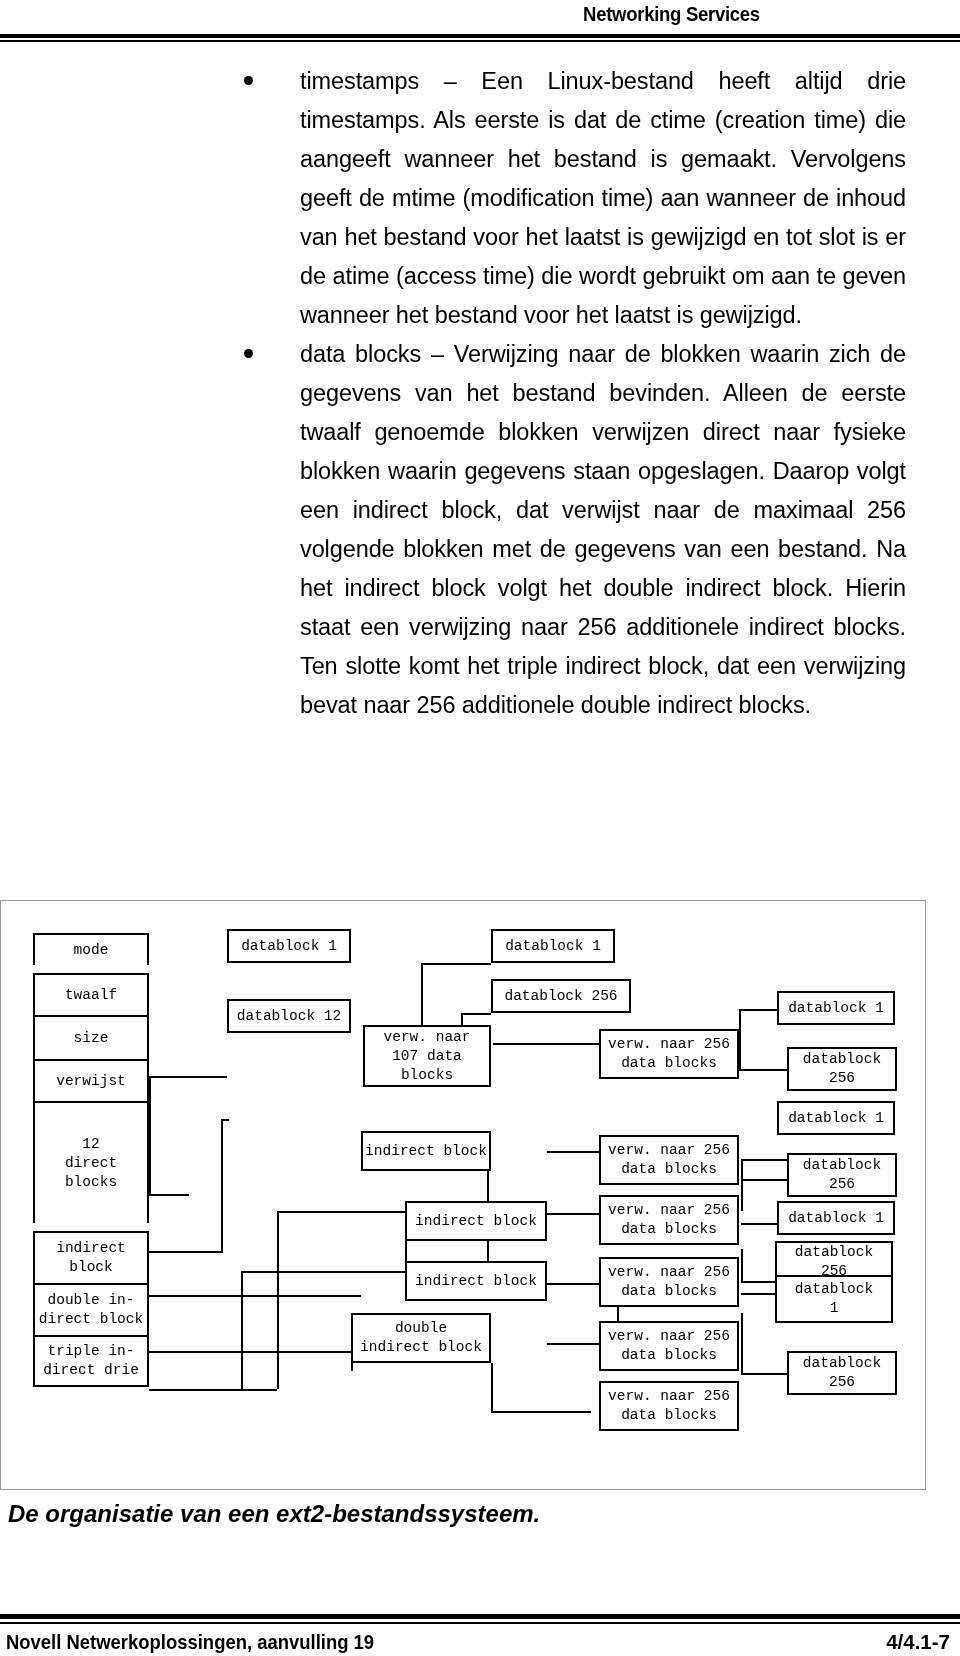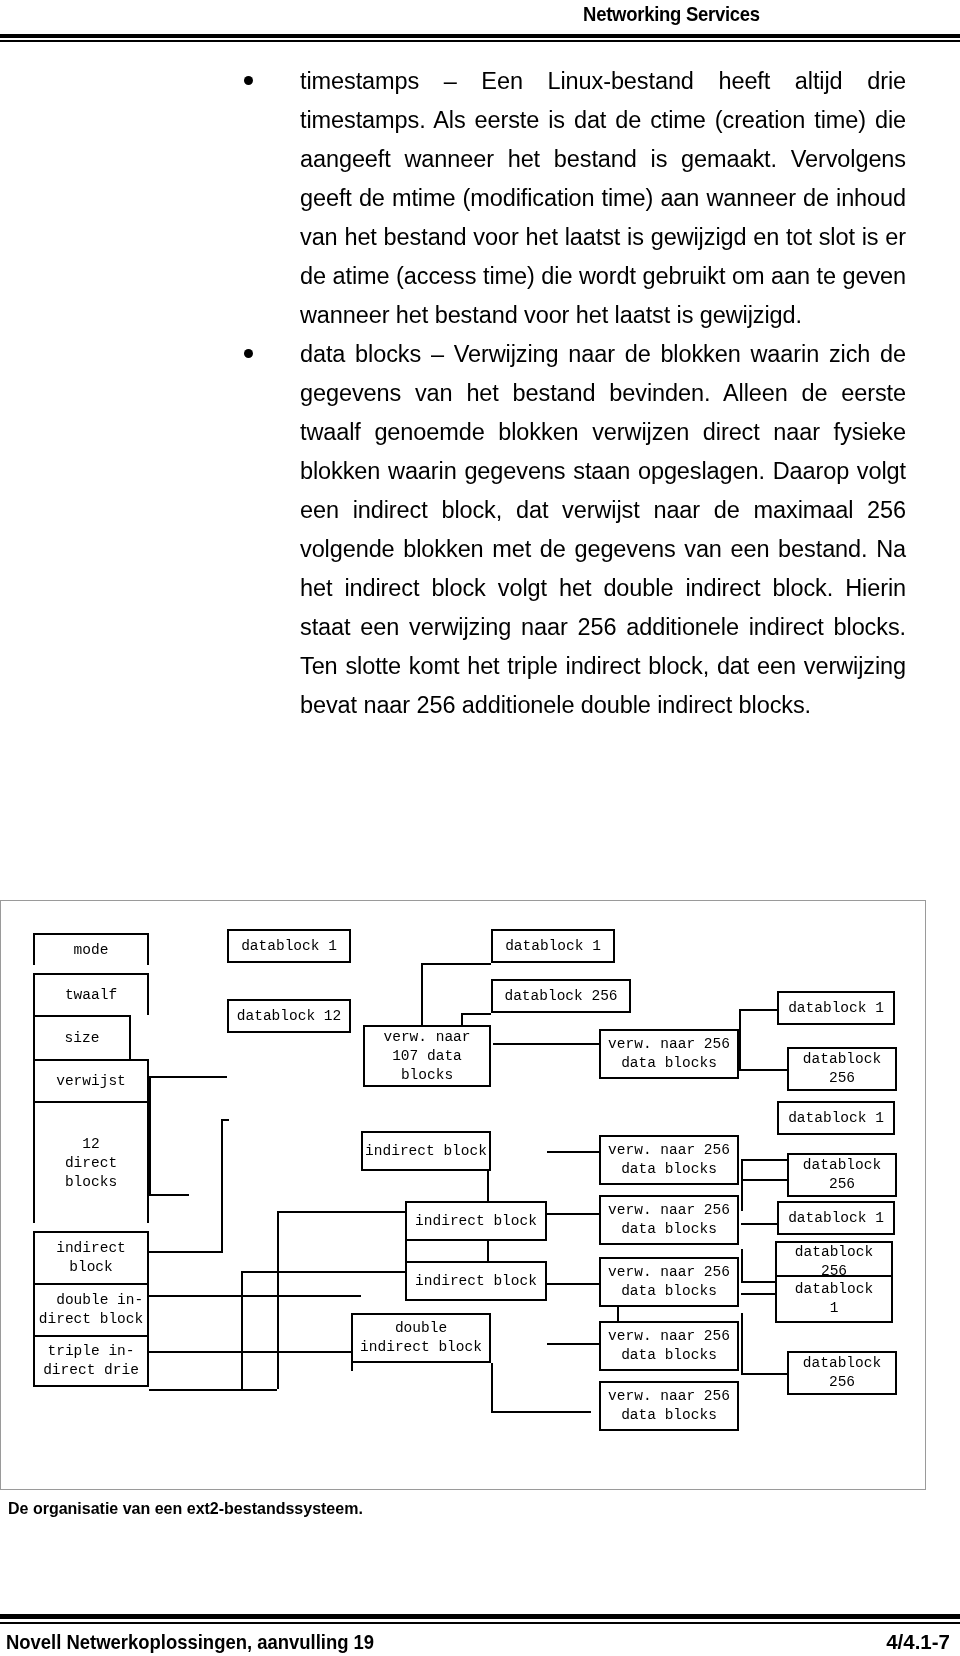--- a/index.html
+++ b/index.html
@@ -128,22 +128,23 @@
     position: absolute;
     background: #000;
     z-index: 1;
   }
 
   
   #caption {
     position: absolute;
     left: 8px;
     top: 1500px;
-    font-size: 16px;
+    font-size: 24px;
     font-weight: bold;
+    font-style: italic;
     font-stretch: condensed;
     white-space: nowrap;
   }
 
   
   #footer {
     position: absolute;
     left: 0;
     top: 1598px;
     width: 960px;
@@ -261,28 +262,28 @@
   <div class="ln" style="left:740px; top:322px; width:60px; height:2px;"></div>
   <div class="ln" style="left:740px; top:348px; width:2px; height:34px;"></div>
   <div class="ln" style="left:740px; top:380px; width:58px; height:2px;"></div>
 
   <div class="ln" style="left:740px; top:392px; width:58px; height:2px;"></div>
   <div class="ln" style="left:740px; top:412px; width:2px; height:62px;"></div>
   <div class="ln" style="left:740px; top:472px; width:58px; height:2px;"></div>
 
   <div class="inode" style="left:32px; top:32px;  width:116px; height:32px;">mode</div>
   <div class="inode" style="left:32px; top:72px;  width:116px; height:42px;">twaalf</div>
-  <div class="inode" style="left:32px; top:114px; width:98px; height:44px;">size</div>
+  <div class="inode" style="left:32px; top:114px; width:116px; height:44px;">size</div>
   <div class="inode" style="left:32px; top:158px; width:116px; height:42px;">verwijst</div>
   <div class="inode" style="left:32px; top:200px; width:116px; height:122px;">12
 direct
 blocks</div>
   <div class="inode" style="left:32px; top:330px; width:116px; height:52px;">indirect
 block</div>
-  <div class="inode" style="left:32px; top:382px; width:116px; height:52px;text-align:right;">double in-
+  <div class="inode" style="left:32px; top:382px; width:116px; height:52px;">double in-
 direct block</div>
   <div class="inode last" style="left:32px; top:434px; width:116px; height:52px;">triple in-
 direct drie</div>
 
   <div class="dbox" style="left:226px; top:28px;  width:124px; height:34px;">datablock 1</div>
   <div class="dbox" style="left:226px; top:98px;  width:124px; height:34px;">datablock 12</div>
 
   <div class="dbox" style="left:490px; top:28px; width:124px; height:34px;">datablock 1</div>
   <div class="dbox" style="left:490px; top:78px; width:140px; height:34px;">datablock 256</div>
   <div class="dbox" style="left:362px; top:124px; width:128px; height:62px;">verw. naar

